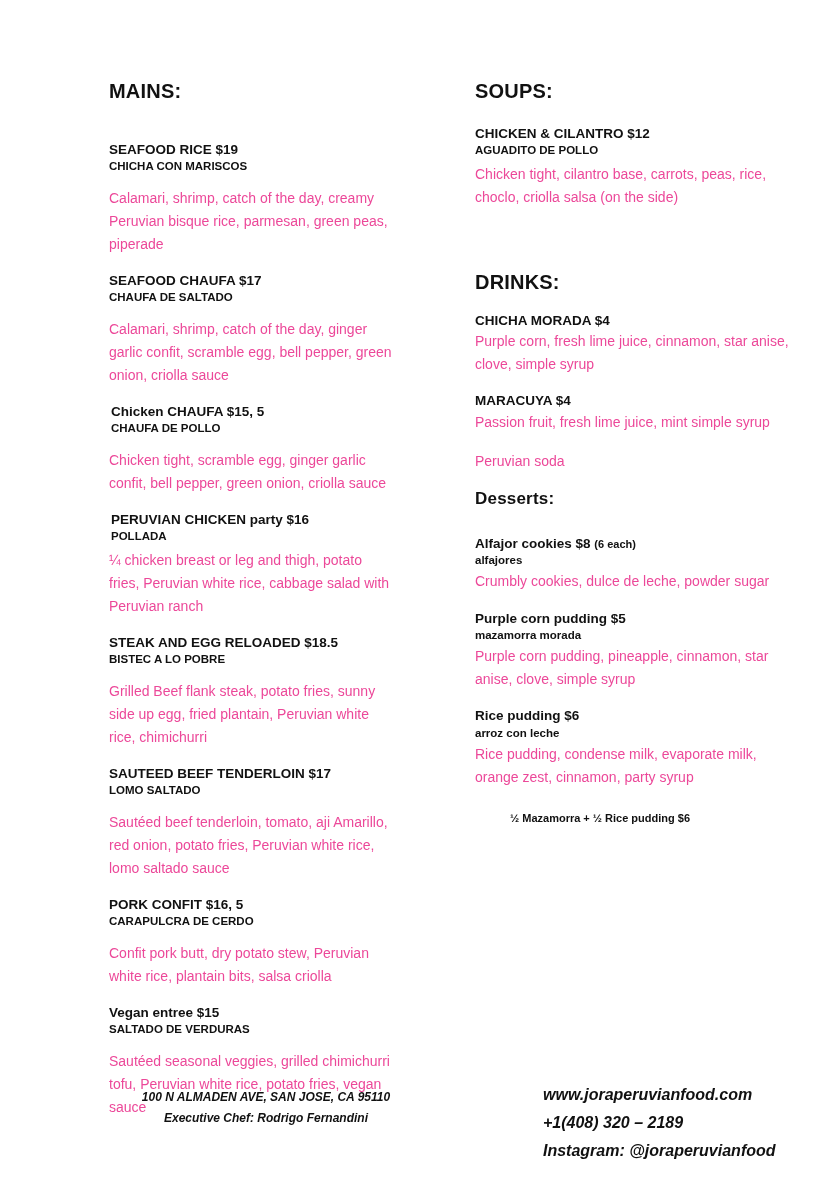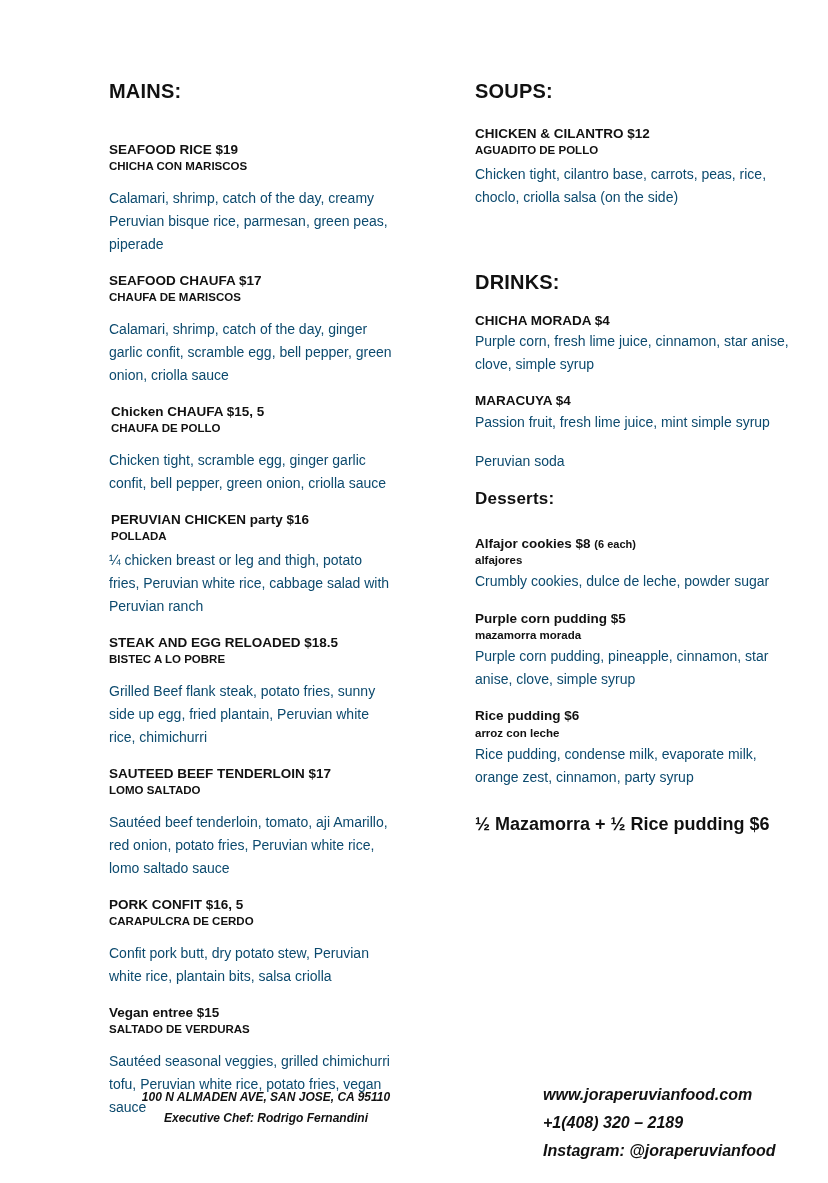--- a/index.html
+++ b/index.html
@@ -68,41 +68,42 @@
   .item-sub {
     font-size: 11.5px;
     font-weight: bold;
     line-height: 1.35;
     margin: 0 0 12px 0;
   }
   .item-desc {
     font-size: 14px;
     line-height: 1.65;
     margin: 0;
-    color: #0c4a6e;
+    color: #ec4899;
   }
   .item.tight .item-sub {
     margin-bottom: 4px;
   }
   .item.tight2 .item-sub {
     margin-bottom: 2px;
   }
   .item-name .small-note {
     font-size: 11px;
     font-weight: bold;
   }
   .item.indent .item-name,
   .item.indent .item-sub {
     padding-left: 2px;
   }
   .half-item {
-    font-size: 18px;
+    font-size: 11px;
     font-weight: bold;
     line-height: 1.45;
     margin-top: 22px;
+    margin-left: 35px;
   }
   
   .gap-lg { height: 46px; }
 
   .footer {
     position: absolute;
     bottom: 22px;
     left: 0;
     width: 828px;
     height: 80px;
@@ -139,21 +140,21 @@
       <h2 class="section-title">MAINS:</h2>
 
       <div class="item">
         <p class="item-name">SEAFOOD RICE $19</p>
         <p class="item-sub">CHICHA CON MARISCOS</p>
         <p class="item-desc">Calamari, shrimp, catch of the day, creamy Peruvian bisque rice, parmesan, green peas, piperade</p>
       </div>
 
       <div class="item">
         <p class="item-name">SEAFOOD CHAUFA $17</p>
-        <p class="item-sub">CHAUFA DE MARISCOS</p>
+        <p class="item-sub">CHAUFA DE SALTADO</p>
         <p class="item-desc">Calamari, shrimp, catch of the day, ginger garlic confit, scramble egg, bell pepper, green onion, criolla sauce</p>
       </div>
 
       <div class="item indent">
         <p class="item-name">Chicken CHAUFA $15, 5</p>
         <p class="item-sub">CHAUFA DE POLLO</p>
         <p class="item-desc">Chicken tight, scramble egg, ginger garlic confit, bell pepper, green onion, criolla sauce</p>
       </div>
 
       <div class="item tight indent">

